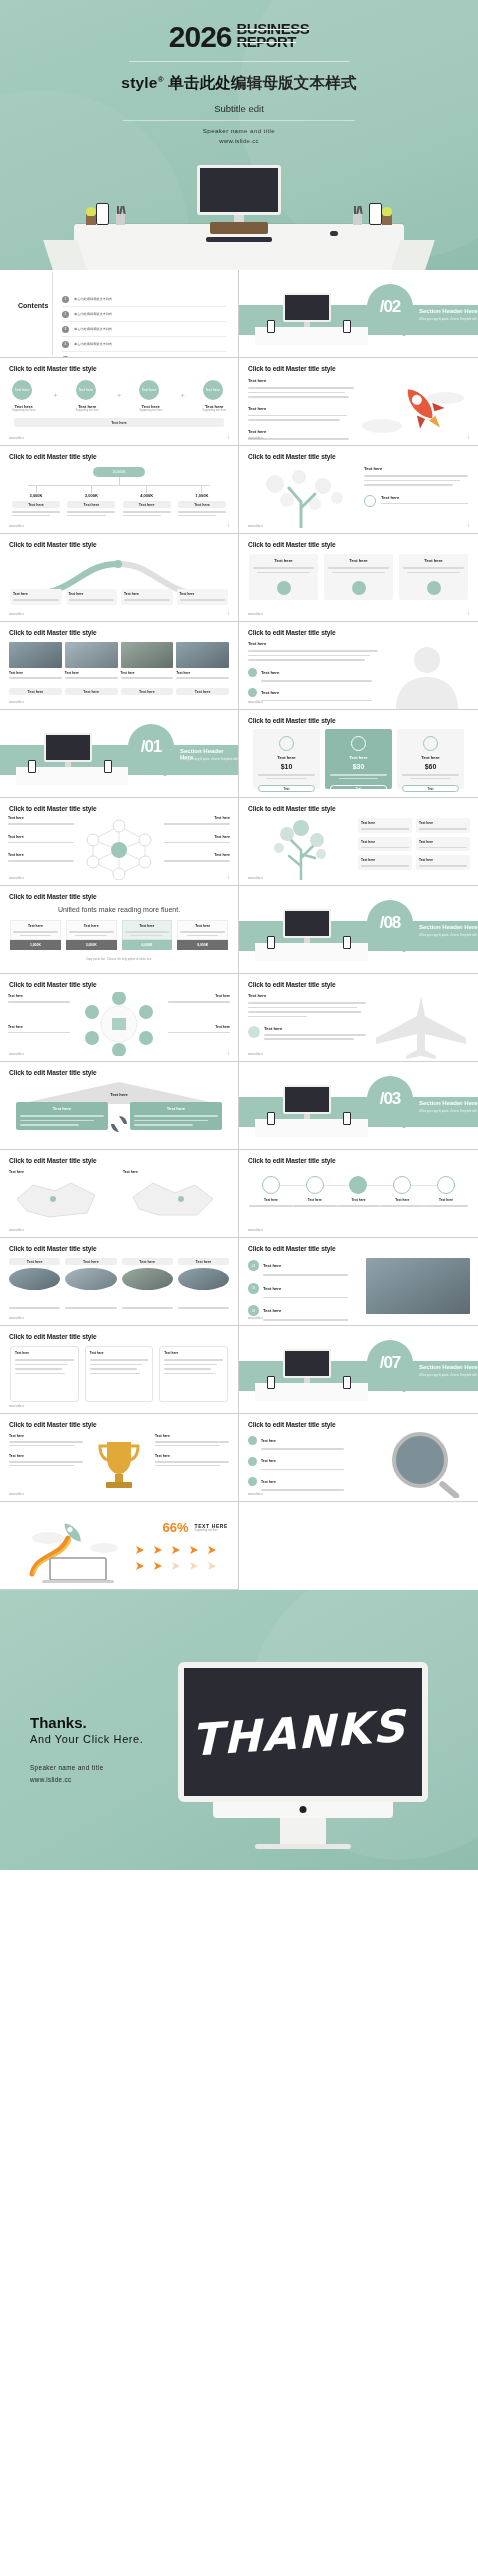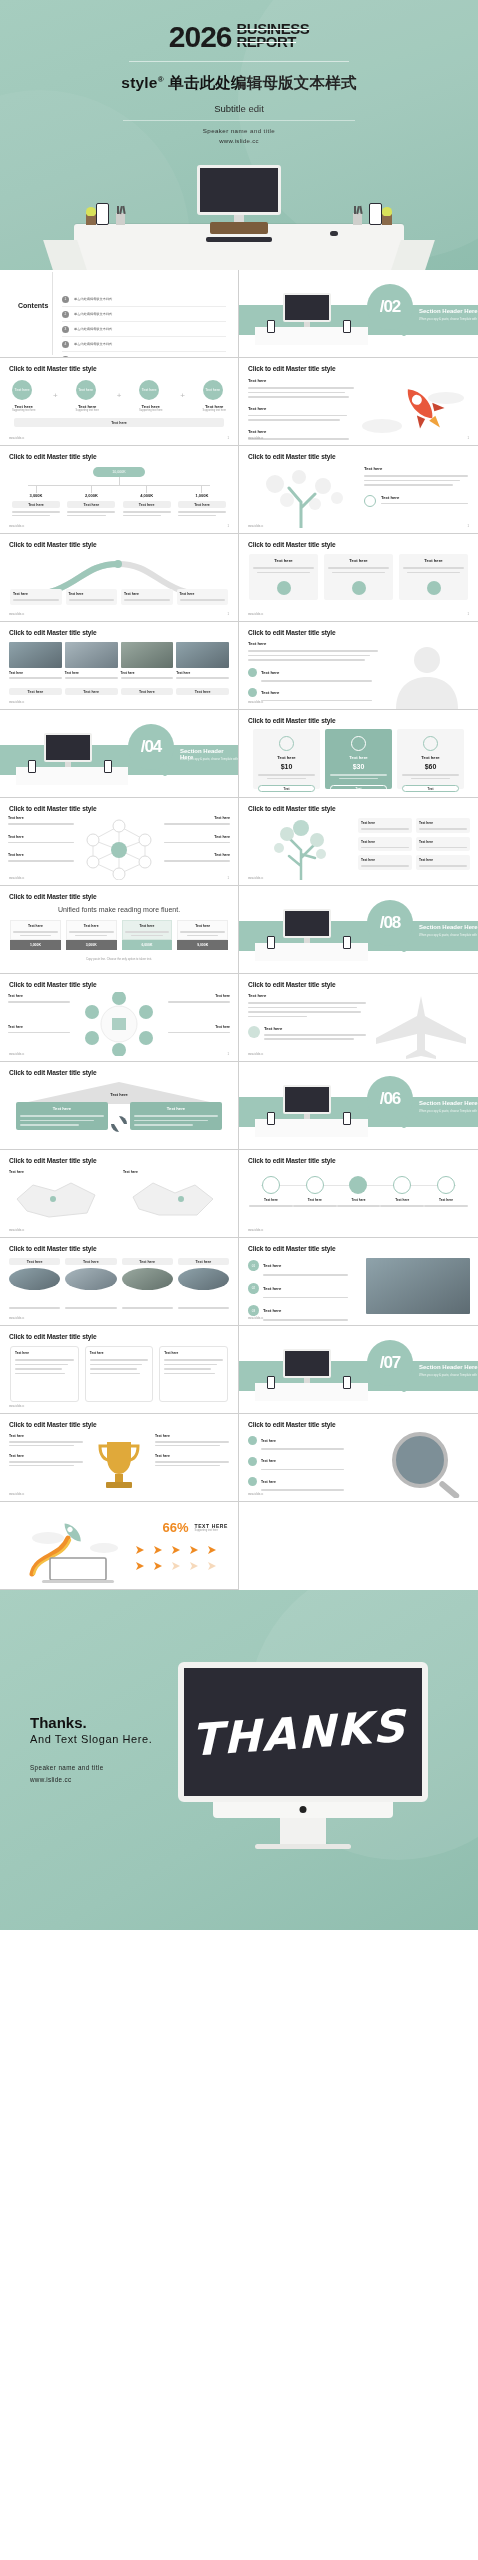--- a/index.html
+++ b/index.html
@@ -137,21 +137,21 @@
   .chipbar{ background:#efefef; border-radius:2px; font-size:3.6px; font-weight:bold;
             display:flex; align-items:center; justify-content:center; color:#333; }
   .num{ font-size:4px; font-weight:bold; color:#222; }
 
   .photo{ background:linear-gradient(150deg,#8fa3ab,#5d6b72); border-radius:1px; }
   .photo.b{ background:linear-gradient(150deg,#a8b6bd,#6f7d85); }
   .photo.c{ background:linear-gradient(150deg,#9aa9a0,#62706a); }
 
   
   .endslide{
-    position:relative; width:478px; height:340px;
+    position:relative; width:478px; height:280px;
     background:linear-gradient(150deg,#a9cfc1 0%,#9cc6b8 60%,#8fbdae 100%);
     overflow:hidden;
   }
   .endslide .eb{ position:absolute; right:-70px; top:-30px; width:300px; height:300px;
                  border-radius:50%; background:rgba(255,255,255,.08); }
   .end-th{ position:absolute; left:30px; top:124px; font-size:15px; font-weight:bold; color:#111; }
   .end-sl{ position:absolute; left:30px; top:143px; font-size:11px; color:#111; letter-spacing:.6px; }
   .end-sp{ position:absolute; left:30px; top:174px; font-size:6.3px; color:#222; letter-spacing:.4px; }
   .end-url{ position:absolute; left:30px; top:186px; font-size:6.3px; color:#222; letter-spacing:.3px; }
   .end-mon{ position:absolute; left:178px; top:72px; width:250px; }
@@ -509,21 +509,21 @@
   <div class="slide">
     <div class="sec">
       <div class="band"></div>
       <div class="mon">
           <div class="s"></div>
           <div class="st"></div>
         </div>
       <div class="deskw"></div>
       <div class="pho" style="left:28px"></div>
       <div class="pho" style="left:104px"></div>
-      <div class="bigno">/04</div>
+      <div class="bigno">/01</div>
       <div class="sh">Section Header Here</div>
       <div class="ss">When you copy &amp; paste, choose Template with Layout.</div>
     </div>
   </div>
 
   <div class="slide">
     <div class="stitle">Click to edit Master title style</div>
     <div style="position:absolute;left:14px;right:14px;top:19px;display:flex;gap:5px">
       <div class="card" style="flex:1;height:60px;padding:5px;text-align:center">
         <div style="width:15px;height:15px;border-radius:50%;border:1.5px solid #9ec7b9;margin:2px auto 0"></div>
@@ -768,21 +768,21 @@
   <div class="slide">
     <div class="sec">
       <div class="band"></div>
       <div class="mon">
           <div class="s"></div>
           <div class="st"></div>
         </div>
       <div class="deskw"></div>
       <div class="pho" style="left:28px"></div>
       <div class="pho" style="left:104px"></div>
-      <div class="bigno">/06</div>
+      <div class="bigno">/03</div>
       <div class="sh">Section Header Here</div>
       <div class="ss">When you copy &amp; paste, choose Template with Layout.</div>
     </div>
   </div>
 
   <div class="slide">
     <div class="stitle">Click to edit Master title style</div>
     <div style="position:absolute;left:9px;right:9px;top:20px;display:flex;gap:8px">
       <div style="flex:1">
         <div class="lbl" style="font-size:3.4px">Text here</div>
@@ -1022,21 +1022,21 @@
           <path d="M76 20 l8 4 -8 4 2-4z"></path>
       </g>
     </svg>
   </div>
 
 </div>
 
 <div class="endslide">
   <div class="eb"></div>
   <div class="end-th">Thanks.</div>
-  <div class="end-sl">And Text Slogan Here.</div>
+  <div class="end-sl">And Your Click Here.</div>
   <div class="end-sp">Speaker name and title</div>
   <div class="end-url">www.islide.cc</div>
   <div class="end-mon">
     <div class="s">
         <span>THANKS</span>
       </div>
     <div class="neck"></div>
     <div class="leg"></div>
     <div class="ft"></div>
   </div>

